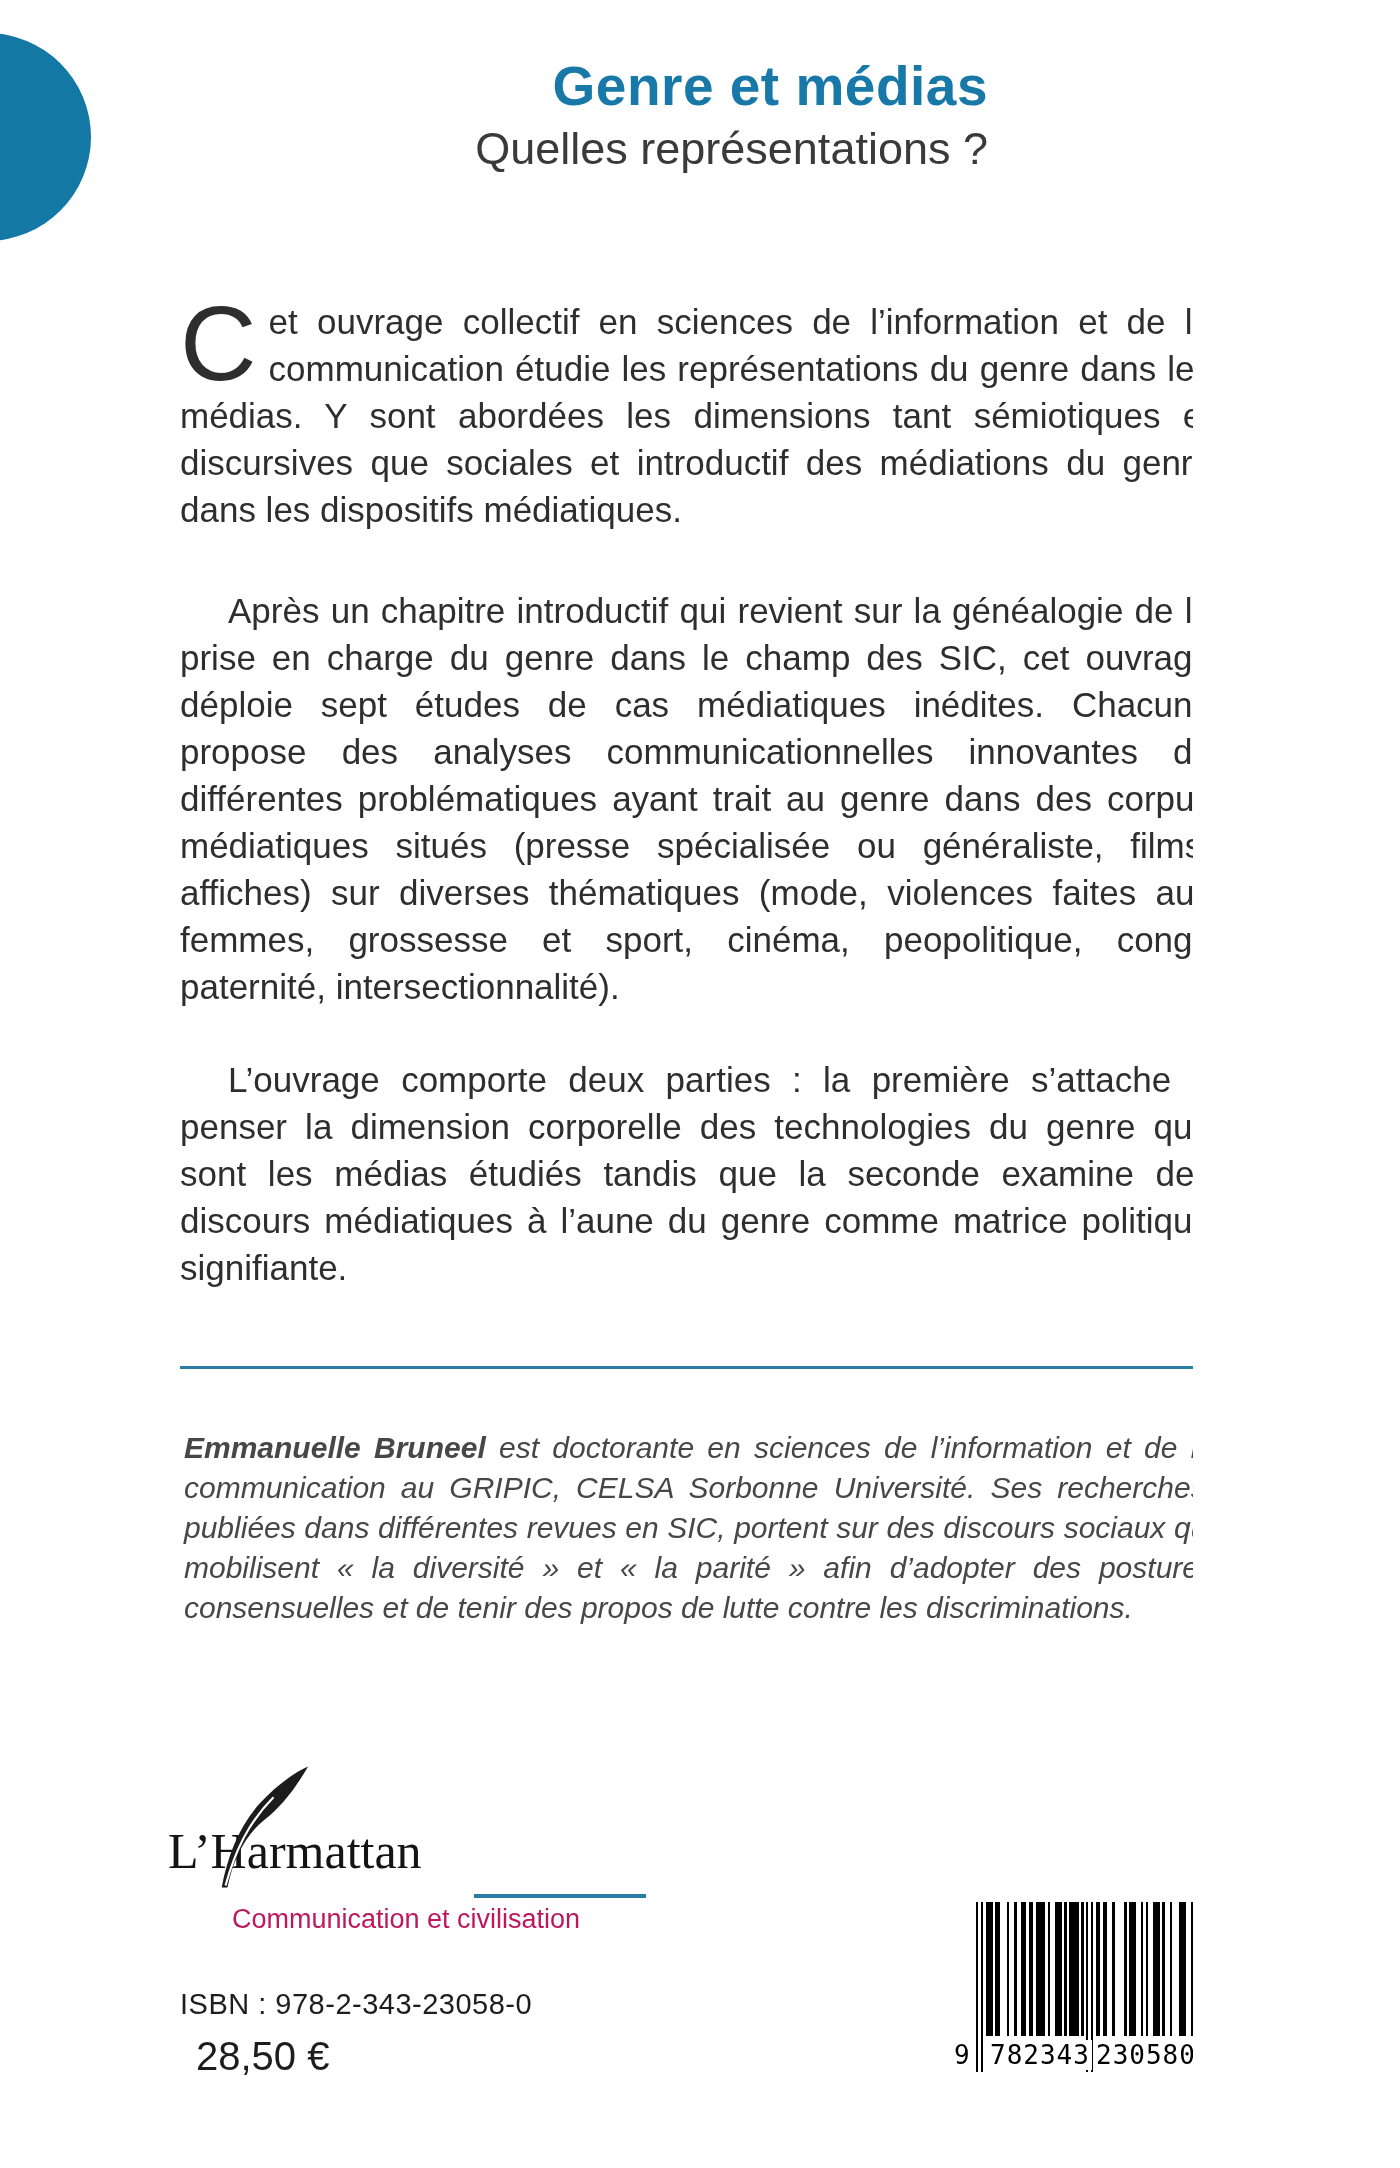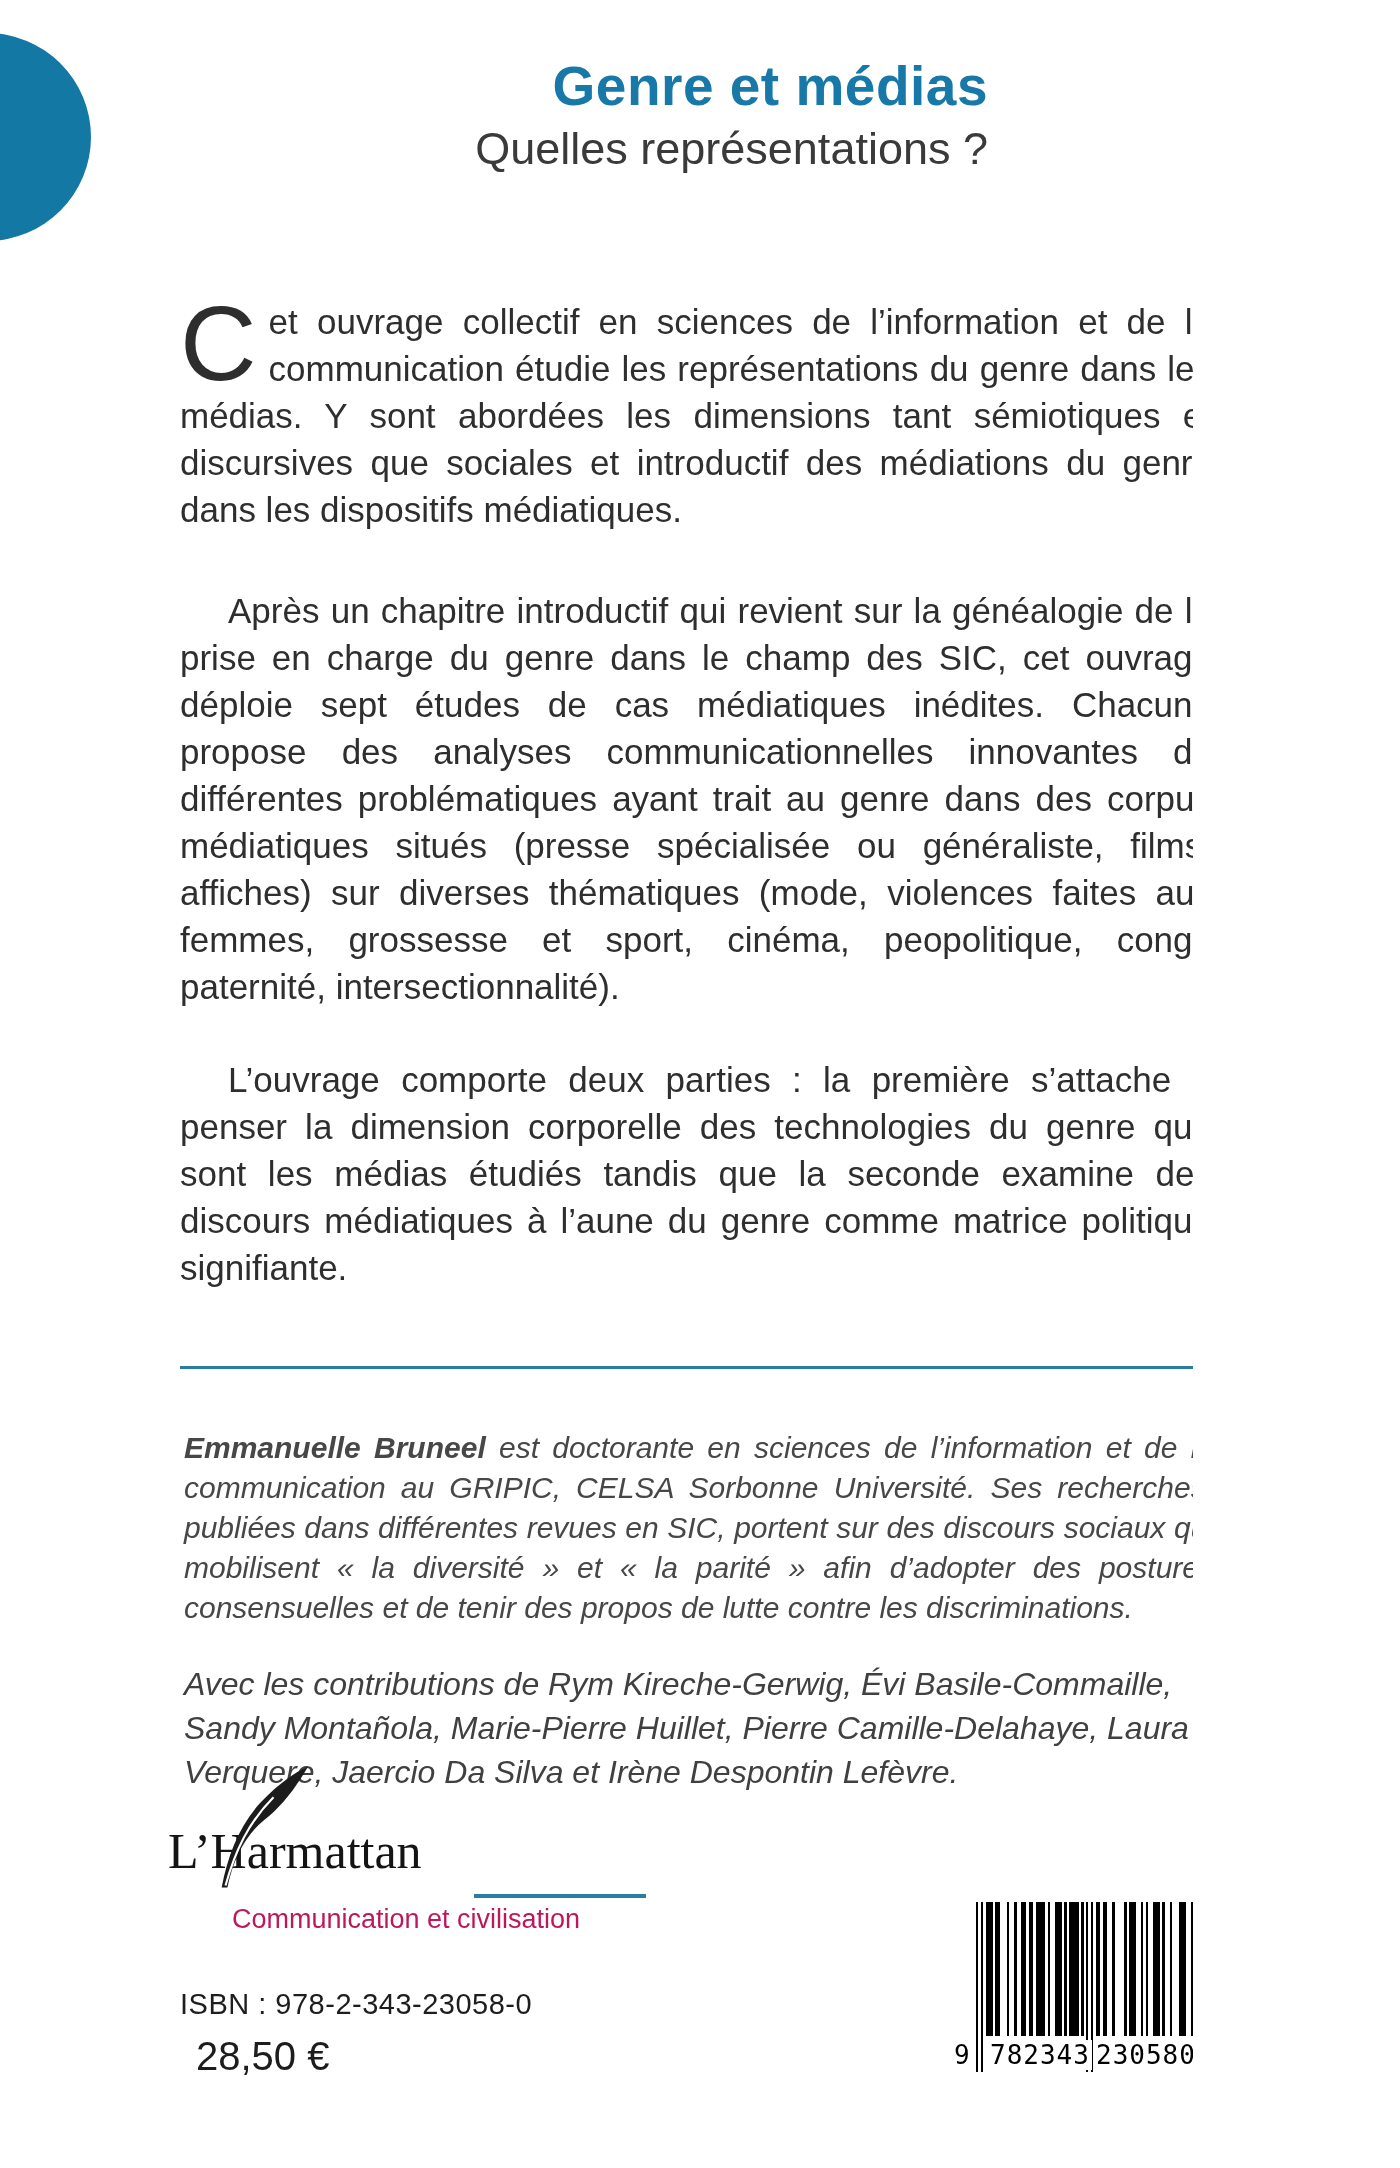--- a/index.html
+++ b/index.html
@@ -126,21 +126,20 @@
   <div class="body-text">
     <p><span class="dropcap">C</span><span>et ouvrage collectif en sciences de l’information et de la communication étudie les représentations du genre dans les médias. Y sont abordées les dimensions tant sémiotiques et discursives que sociales et introductif des médiations du genre dans les dispositifs médiatiques.</span></p>
     <p class="indent">Après un chapitre introductif qui revient sur la généalogie de la prise en charge du genre dans le champ des SIC, cet ouvrage déploie sept études de cas médiatiques inédites. Chacune propose des analyses communicationnelles innovantes de différentes problématiques ayant trait au genre dans des corpus médiatiques situés (presse spécialisée ou généraliste, films, affiches) sur diverses thématiques (mode, violences faites aux femmes, grossesse et sport, cinéma, peopolitique, congé paternité, intersectionnalité).</p>
     <p class="indent">L’ouvrage comporte deux parties : la première s’attache à penser la dimension corporelle des technologies du genre que sont les médias étudiés tandis que la seconde examine des discours médiatiques à l’aune du genre comme matrice politique signifiante.</p>
   </div>
 
   <div class="divider"></div>
 
   <p class="bio"><span class="bio-name">Emmanuelle Bruneel</span><span> est doctorante en sciences de l’information et de la communication au GRIPIC, CELSA Sorbonne Université. Ses recherches, publiées dans différentes revues en SIC, portent sur des discours sociaux qui mobilisent « la diversité » et « la parité » afin d’adopter des postures consensuelles et de tenir des propos de lutte contre les discriminations.</span></p>
 
-  <p class="contributions">Avec les contributions de Rym Kireche-Gerwig, Évi Basile-Commaille, Sandy Montañola, Marie-Pierre Huillet, Pierre Camille-Delahaye, Laura Verquere, Jaercio Da Silva et Irène Despontin Lefèvre.</p>
 
   <div class="publisher-logo">
     <span>L’Harmattan</span>
     <svg class="feather" viewBox="0 0 100 130">
       <path d="M8 128 C 14 96, 26 64, 48 40 C 66 21, 84 8, 98 2 C 84 26, 70 44, 52 58 C 34 72, 20 98, 14 128 Z" fill="#1c1c1c"></path>
       <path d="M12 126 C 22 90, 36 60, 62 34" stroke="#ffffff" stroke-width="2.2" fill="none"></path>
     </svg>
   </div>
 
   <div class="collection-underline"></div>

